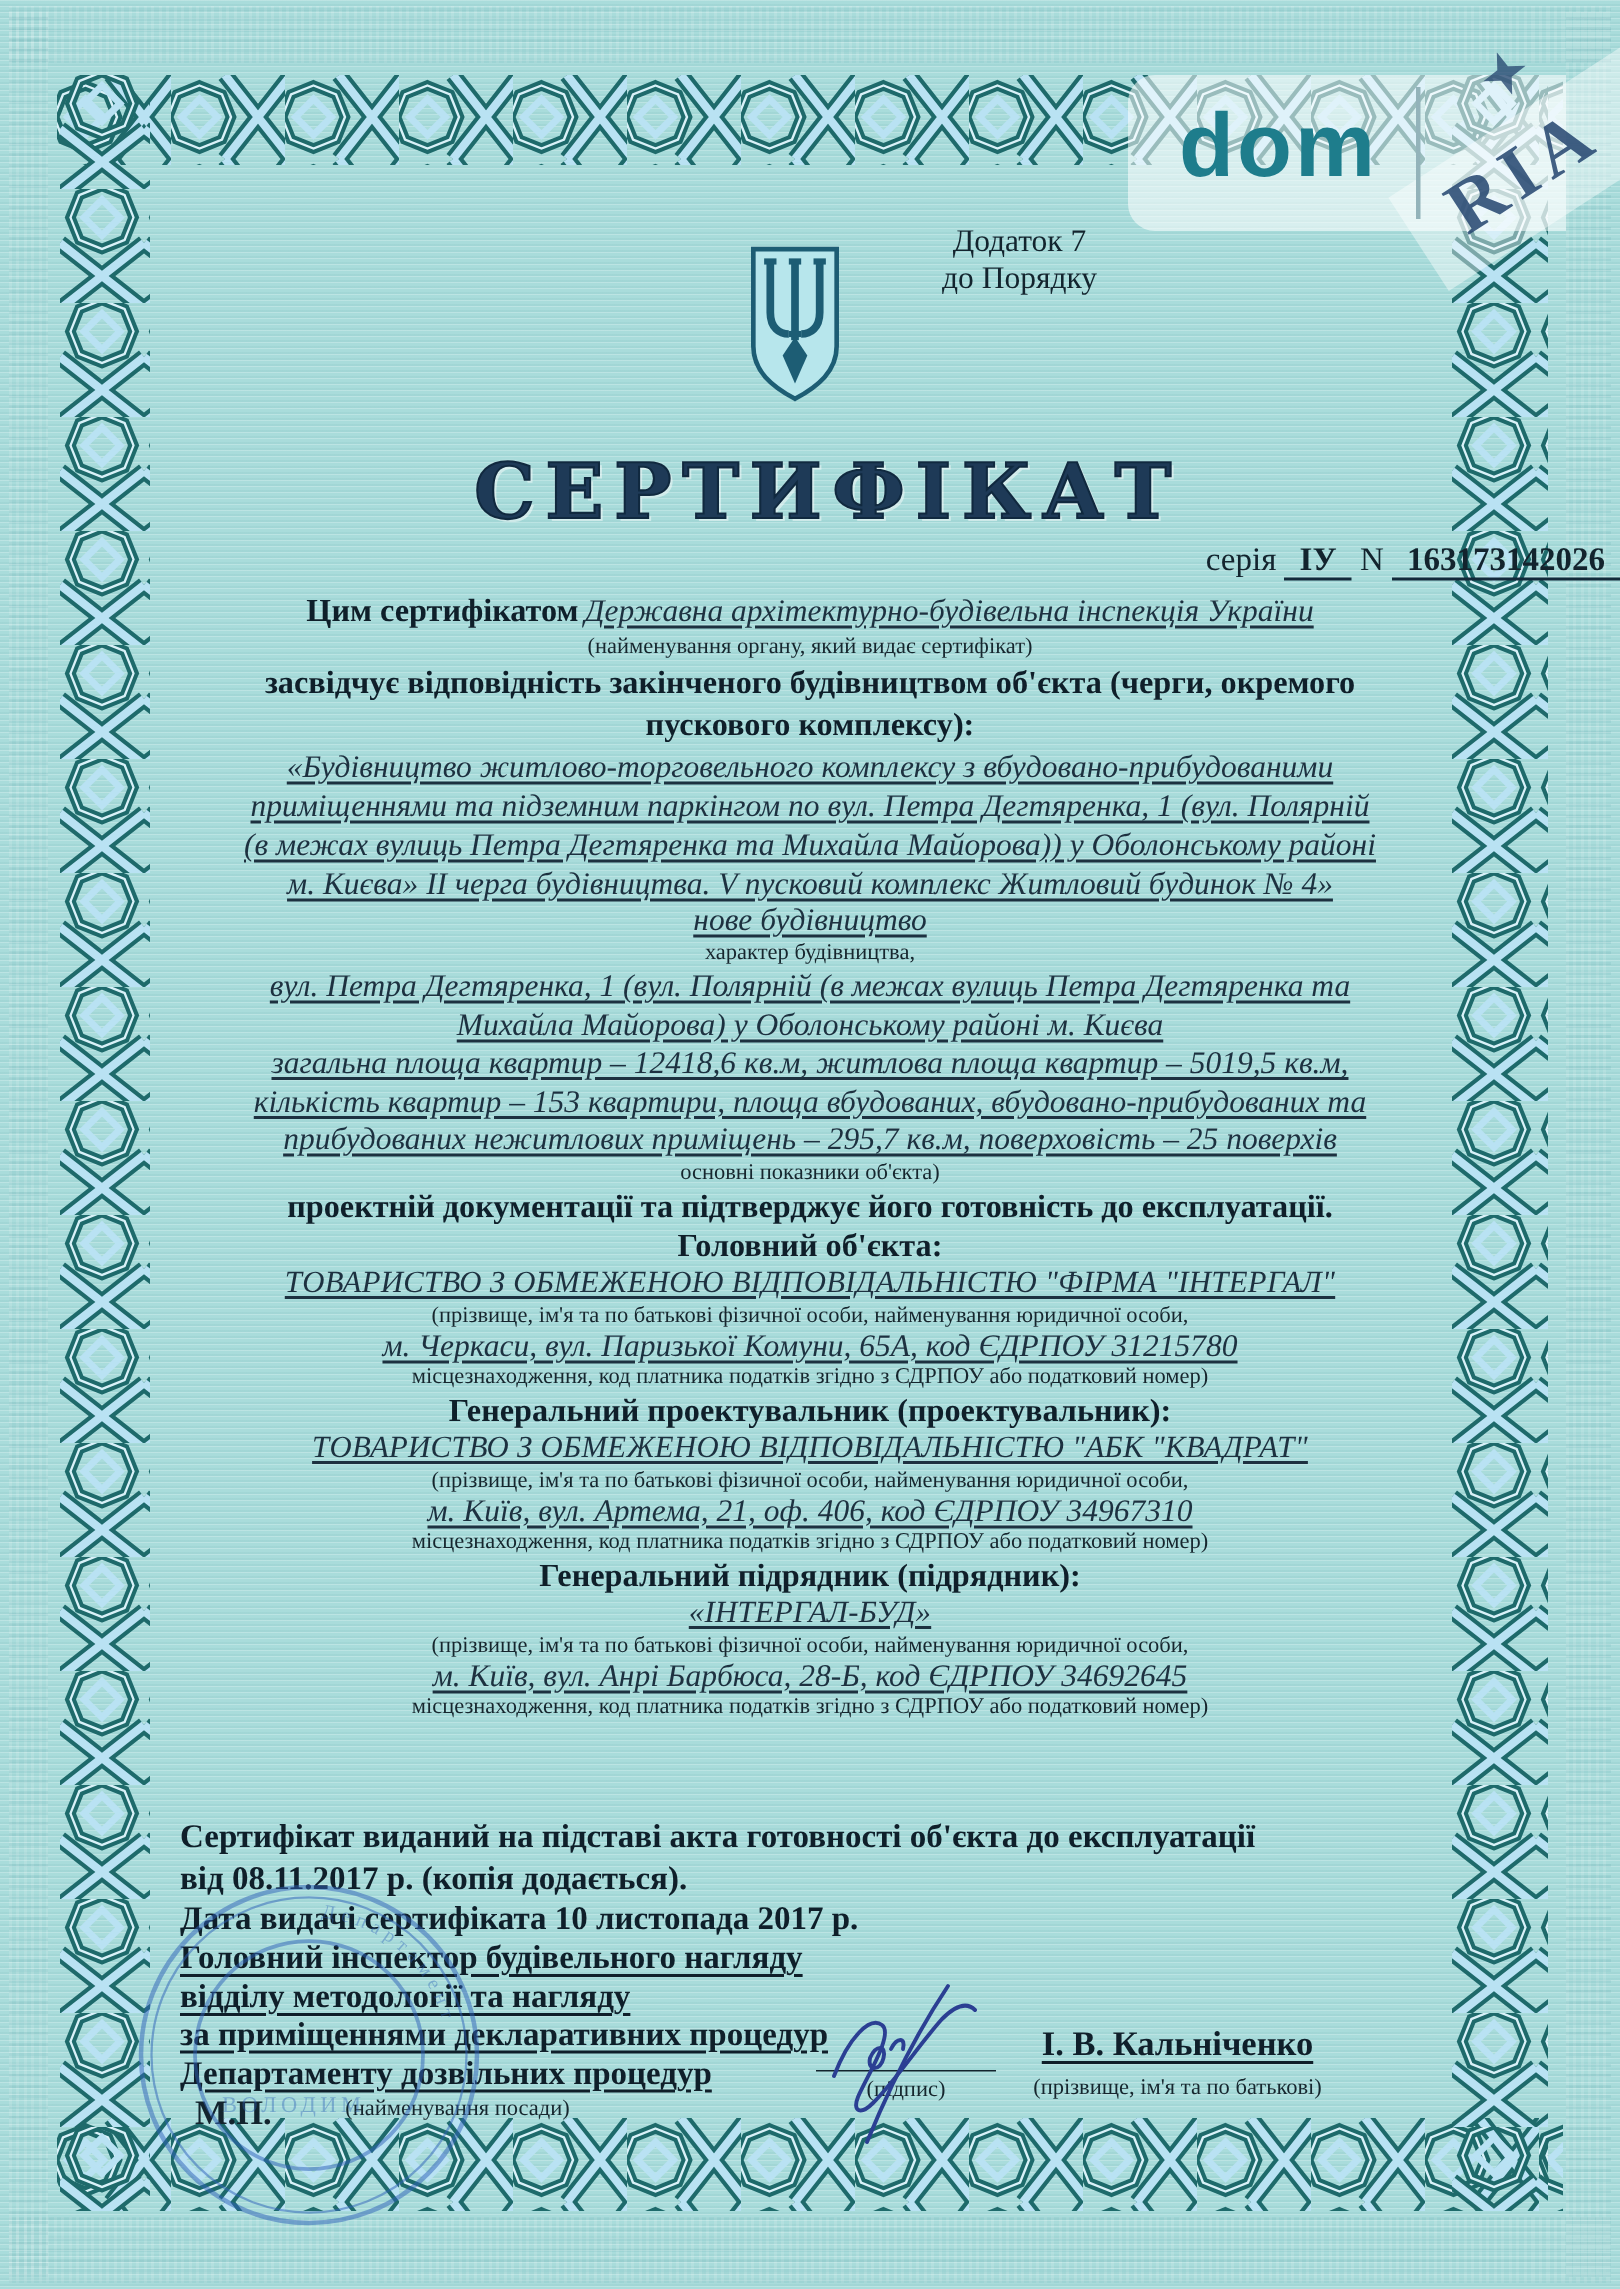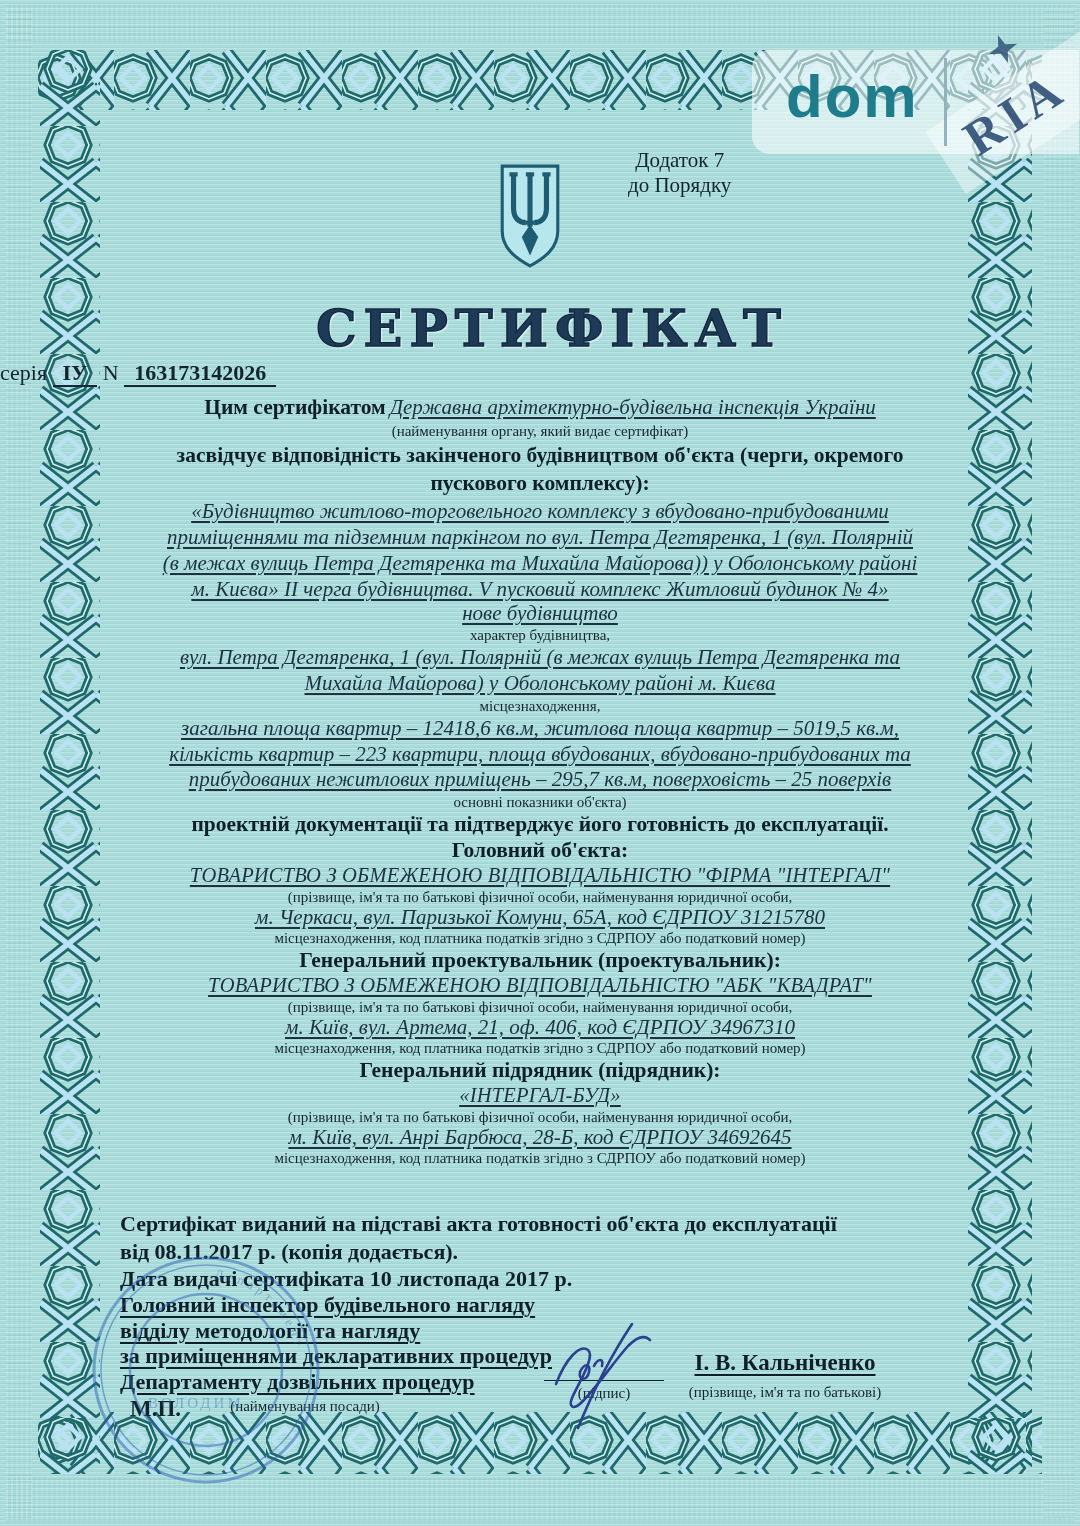--- a/index.html
+++ b/index.html
@@ -17,39 +17,39 @@
       repeating-linear-gradient(0deg, rgba(47,130,140,.20) 0 2px, transparent 2px 7px),
       repeating-linear-gradient(90deg, rgba(255,255,255,.30) 0 2px, transparent 2px 5px);}
   .lace-left{left:6px; top:8px; width:26px; height:1510px;}
   .lace-right{right:6px; top:8px; width:30px; height:1510px;}
   .lace-top{left:6px; top:4px; height:38px; width:1068px;}
   .lace-bottom{left:6px; bottom:4px; height:44px; width:1068px;}
 
   .band{position:absolute; z-index:2;}
 
   
-  .watermark{position:absolute; left:752px; top:50px; width:327px; height:104px;
+  .watermark{position:absolute; left:752px; top:50px; width:292px; height:104px;
     background:rgba(255,255,255,.55); border-radius:18px 0 0 18px; z-index:9;}
   .wm-dom{position:absolute; left:34px; top:12px; font-family:"Liberation Sans",sans-serif;
     font-weight:bold; font-size:60px; color:#1e7d8c; letter-spacing:2px;}
   .wm-divider{position:absolute; left:192px; top:8px; width:3px; height:88px; background:#93b3ba;}
   .ria-strip{position:absolute; left:928px; top:66px; width:220px; height:74px;
     background:rgba(255,255,255,.42); transform:rotate(-33deg); z-index:8;}
   .wm-ria{position:absolute; left:208px; top:34px; transform:rotate(-33deg);
     font-weight:bold; font-size:50px; letter-spacing:6px; color:#24456f; opacity:.85;}
   .wm-star{position:absolute; left:236px; top:-16px; transform:rotate(-20deg); opacity:.9;}
 
   
   .annex{position:absolute; left:628px; top:148px; font-size:21px; line-height:25px; z-index:4;text-align:center;}
   .emblem{position:absolute; left:496px; top:163px; z-index:4;}
   .title{position:absolute; left:0; top:286px; width:1080px; text-align:center; margin:12px;
     font-family:"DejaVu Serif",serif; font-weight:bold; font-size:51px; letter-spacing:7px;
     color:#1e3a57; -webkit-text-stroke:1.4px #10293f;
     text-shadow:0 0 2px rgba(255,255,255,.85), 2px 2px 0 rgba(255,255,255,.45); z-index:4;}
-  .serial{position:absolute; left:0; top:360px; width:1080px; text-align:left; font-size:22px; z-index:4;}
+  .serial{position:absolute; left:0; top:360px; width:1080px; text-align:right; font-size:22px; z-index:4;}
   .serial .u{font-weight:bold; border-bottom:2px solid #13293a; padding:0 10px;}
 
   
   .content{position:absolute; left:116px; top:394px; width:848px; text-align:center; z-index:4;}
   .b{font-weight:bold; font-size:21.5px; line-height:27px; color:#0f1f2a;}
   .i{font-style:italic; font-size:21px; line-height:26px; color:#1d3140;
      text-decoration:underline; text-underline-offset:3px; text-decoration-thickness:1.5px;}
   .caps{letter-spacing:.2px; font-size:20.5px;}
   .cap{font-size:15px; line-height:20px; color:#16262e;}
   .lh19{line-height:19px;}.lh21{line-height:21px;}.lh23{line-height:23px;}.lh24{line-height:24px;}
@@ -163,23 +163,22 @@
     <div class="b lh28">засвідчує відповідність закінченого будівництвом об'єкта (черги, окремого</div>
     <div class="b lh29">пускового комплексу):</div>
     <div class="i">«Будівництво житлово-торговельного комплексу з вбудовано-прибудованими</div>
     <div class="i">приміщеннями та підземним паркінгом по вул. Петра Дегтяренка, 1 (вул. Полярній</div>
     <div class="i">(в межах вулиць Петра Дегтяренка та Михайла Майорова)) у Оболонському районі</div>
     <div class="i">м. Києва» ІІ черга будівництва. V пусковий комплекс Житловий будинок № 4»</div>
     <div class="i lh23">нове будівництво</div>
     <div class="cap">характер будівництва,</div>
     <div class="i lh255">вул. Петра Дегтяренка, 1 (вул. Полярній (в межах вулиць Петра Дегтяренка та</div>
     <div class="i lh255">Михайла Майорова) у Оболонському районі м. Києва</div>
-    <div class="cap">місцезнаходження,</div>
     <div class="i lh255">загальна площа квартир – 12418,6 кв.м, житлова площа квартир – 5019,5 кв.м,</div>
-    <div class="i lh255">кількість квартир – 223 квартири, площа вбудованих, вбудовано-прибудованих та</div>
+    <div class="i lh255">кількість квартир – 153 квартири, площа вбудованих, вбудовано-прибудованих та</div>
     <div class="i lh255">прибудованих нежитлових приміщень – 295,7 кв.м, поверховість – 25 поверхів</div>
     <div class="cap lh19">основні показники об'єкта)</div>
     <div class="b lh25">проектній документації та підтверджує його готовність до експлуатації.</div>
     <div class="b lh26">Головний об'єкта:</div>
     <div class="i caps lh24">ТОВАРИСТВО З ОБМЕЖЕНОЮ ВІДПОВІДАЛЬНІСТЮ "ФІРМА "ІНТЕРГАЛ"</div>
     <div class="cap">(прізвище, ім'я та по батькові фізичної особи, найменування юридичної особи,</div>
     <div class="i lh21">м. Черкаси, вул. Паризької Комуни, 65А, код ЄДРПОУ 31215780</div>
     <div class="cap">місцезнаходження,  код платника податків згідно з СДРПОУ  або  податковий номер)</div>
     <div class="b lh25">Генеральний проектувальник (проектувальник):</div>
     <div class="i caps lh24">ТОВАРИСТВО З ОБМЕЖЕНОЮ ВІДПОВІДАЛЬНІСТЮ "АБК "КВАДРАТ"</div>

